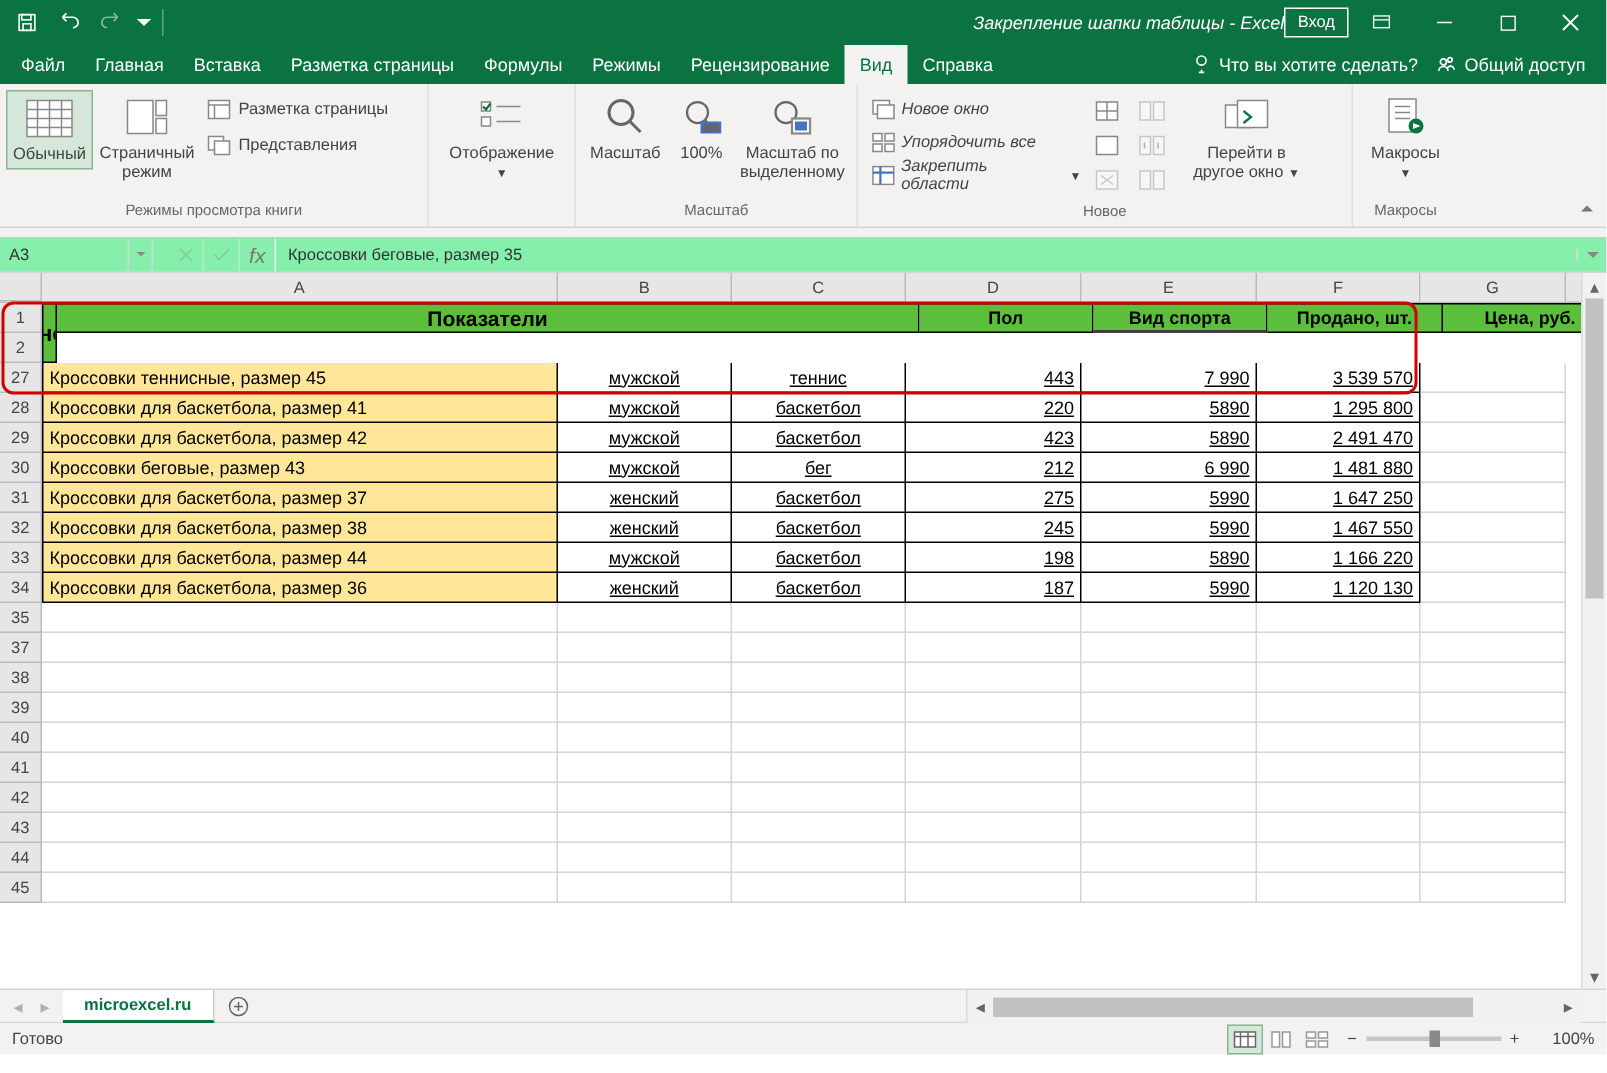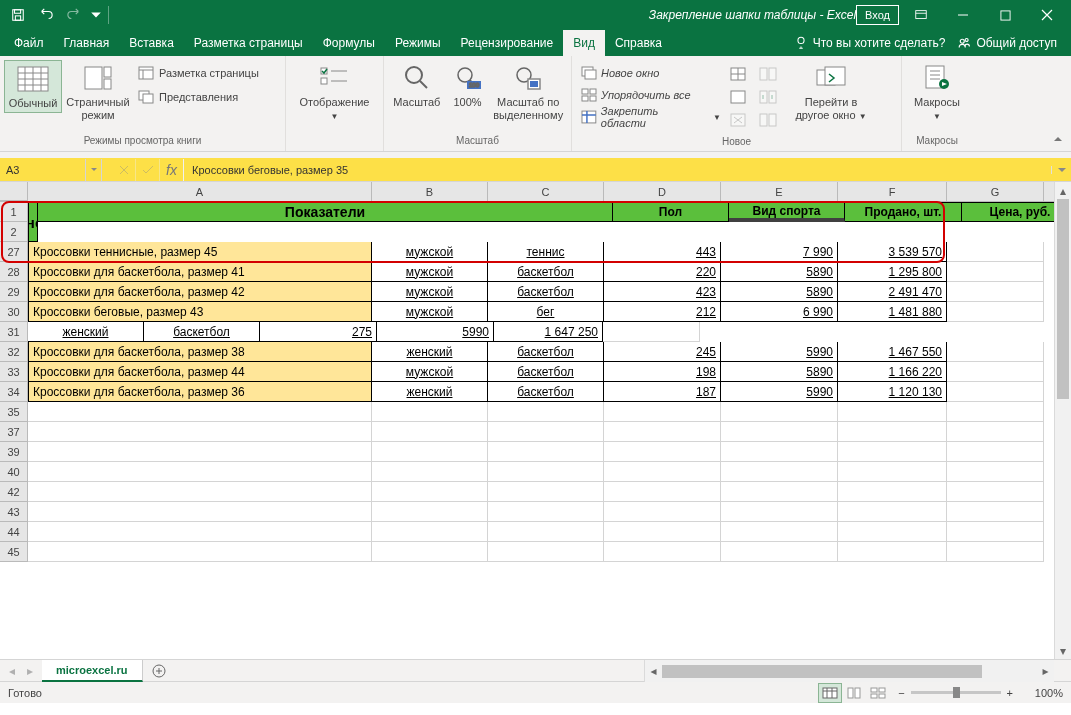--- a/index.html
+++ b/index.html
@@ -35,21 +35,21 @@
   .rbig.active { background: #d4e7d9; border: 1px solid #8bb594; }
   .rsmall { display: flex; flex-direction: column; gap: 2px; padding: 2px 4px; }
   .rsmall-item { display: flex; align-items: center; gap: 5px; font-size: 11px; color: #444; height: 22px; cursor: pointer; }
   .rsmall-icon { width: 16px; height: 16px; display: flex; align-items: center; justify-content: center; }
   .rvstack { display: flex; flex-direction: column; gap: 0px; padding: 2px; font-style: italic; }
   .rvstack-row { display: flex; align-items: center; gap: 4px; height: 22px; padding: 0 3px; font-size: 11px; color: #444; }
   .rvstack-icons { display: flex; gap: 4px; }
   .rvstack-icons .ri { width: 20px; height: 20px; display: flex; align-items: center; justify-content: center; border: 1px solid transparent; cursor: pointer; }
   
   
-  .namebox-row { height: 24px; display: flex; align-items: center; border-bottom: 1px solid #d5d5d5; background: #fde047; }
+  .namebox-row { height: 24px; display: flex; align-items: center; border-bottom: 1px solid #d5d5d5; background: #86efac; }
   .namebox { width: 86px; border-right: 1px solid #d5d5d5; height: 22px; display: flex; align-items: center; padding: 0 6px; font-size: 11px; color: #333; }
   .namebox-dd { width: 16px; display: flex; align-items: center; justify-content: center; border-right: 1px solid #d5d5d5; height: 22px; color: #999; }
   .fbar-btns { display: flex; }
   .fbar-btn { width: 24px; height: 22px; display: flex; align-items: center; justify-content: center; color: #999; border-right: 1px solid #f0f0f0; }
   .fbar-fx { font-style: italic; color: #777; font-size: 14px; }
   .fbar-input { flex: 1; padding: 0 8px; font-size: 11px; color: #333; }
   .fbar-expand { width: 20px; display: flex; align-items: center; justify-content: center; color: #999; border-left: 1px solid #e1dfdd; }
   
   
   .grid-area { position: relative; height: 477px; background: #fff; display: flex; }
@@ -455,21 +455,21 @@
           <div class="rh" style="height:20px" data-name="row-header-1">1</div>
           <div class="rh" style="height:20px" data-name="row-header-2">2</div>
         </div>
         <div class="cell col-A hdr-green center" style="height:40px;font-size:15px;border-left:1px solid #000;border-top:1px solid #000;border-bottom:1px solid #000;border-right:1px solid #000" data-name="header-name-merged">Наименование</div>
         <div style="display:flex;flex-direction:row">
           <div style="display:flex;height:20px">
             <div class="cell hdr-green center" style="width:575px;font-size:14px;border-top:1px solid #000;border-right:1px solid #000;border-bottom:1px solid #000" data-name="header-indicators-merged">Показатели</div>
           </div>
           <div style="display:flex;height:20px">
             <div class="cell col-B hdr-green center" style="border-right:1px solid #000;border-bottom:1px solid #000" data-name="subheader-gender">Пол</div>
-            <div class="cell col-C hdr-green center" style="border-right:1px solid #000;border-bottom:4px solid #404040" data-name="subheader-sport">Вид спорта</div>
+            <div class="cell col-C hdr-green center" style="border-right:1px solid #000;border-bottom:2px solid #404040" data-name="subheader-sport">Вид спорта</div>
             <div class="cell col-D hdr-green center" style="border-right:1px solid #000;border-bottom:1px solid #000" data-name="subheader-sold">Продано, шт.</div>
             <div class="cell col-E hdr-green center" style="border-right:1px solid #000;border-bottom:1px solid #000" data-name="subheader-price">Цена, руб.</div>
             <div class="cell col-F hdr-green center" style="border-right:1px solid #000;border-bottom:1px solid #000" data-name="subheader-total">Режимы</div>
           </div>
         </div>
         <div class="cell col-G" style="height:40px" data-name="cell-empty"></div>
       </div>
 
       <div id="data-rows-container">
           <div class="row" data-name="table-row">
@@ -507,20 +507,21 @@
             <div class="cell col-A data-name" data-name="cell-name">Кроссовки беговые, размер 43</div>
             <div class="cell col-B data-cell center" data-name="cell-gender">мужской</div>
             <div class="cell col-C data-cell center" data-name="cell-sport">бег</div>
             <div class="cell col-D data-cell right" data-name="cell-sold">212</div>
             <div class="cell col-E data-cell right" data-name="cell-price">6 990</div>
             <div class="cell col-F data-cell right" data-name="cell-total">1 481 880</div>
             <div class="cell col-G" data-name="cell-empty"></div>
           </div>
           <div class="row" data-name="table-row">
             <div class="rh" data-name="row-header">31</div>
+            <div class="cell col-A data-name" data-name="cell-name">Кроссовки для баскетбола, размер 37</div>
             <div class="cell col-B data-cell center" data-name="cell-gender">женский</div>
             <div class="cell col-C data-cell center" data-name="cell-sport">баскетбол</div>
             <div class="cell col-D data-cell right" data-name="cell-sold">275</div>
             <div class="cell col-E data-cell right" data-name="cell-price">5990</div>
             <div class="cell col-F data-cell right" data-name="cell-total">1 647 250</div>
             <div class="cell col-G" data-name="cell-empty"></div>
           </div>
           <div class="row" data-name="table-row">
             <div class="rh" data-name="row-header">32</div>
             <div class="cell col-A data-name" data-name="cell-name">Кроссовки для баскетбола, размер 38</div>
@@ -567,31 +568,51 @@
             <div class="rh" data-name="row-header">37</div>
             <div class="cell col-A" data-name="cell-empty"></div>
             <div class="cell col-B" data-name="cell-empty"></div>
             <div class="cell col-C" data-name="cell-empty"></div>
             <div class="cell col-D" data-name="cell-empty"></div>
             <div class="cell col-E" data-name="cell-empty"></div>
             <div class="cell col-F" data-name="cell-empty"></div>
             <div class="cell col-G" data-name="cell-empty"></div>
           </div>
           <div class="row" data-name="table-row">
+            <div class="rh" data-name="row-header">38</div>
+            <div class="cell col-A" data-name="cell-empty"></div>
+            <div class="cell col-B" data-name="cell-empty"></div>
+            <div class="cell col-C" data-name="cell-empty"></div>
+            <div class="cell col-D" data-name="cell-empty"></div>
+            <div class="cell col-E" data-name="cell-empty"></div>
+            <div class="cell col-F" data-name="cell-empty"></div>
+            <div class="cell col-G" data-name="cell-empty"></div>
+          </div>
+          <div class="row" data-name="table-row">
             <div class="rh" data-name="row-header">39</div>
             <div class="cell col-A" data-name="cell-empty"></div>
             <div class="cell col-B" data-name="cell-empty"></div>
             <div class="cell col-C" data-name="cell-empty"></div>
             <div class="cell col-D" data-name="cell-empty"></div>
             <div class="cell col-E" data-name="cell-empty"></div>
             <div class="cell col-F" data-name="cell-empty"></div>
             <div class="cell col-G" data-name="cell-empty"></div>
           </div>
           <div class="row" data-name="table-row">
             <div class="rh" data-name="row-header">40</div>
+            <div class="cell col-A" data-name="cell-empty"></div>
+            <div class="cell col-B" data-name="cell-empty"></div>
+            <div class="cell col-C" data-name="cell-empty"></div>
+            <div class="cell col-D" data-name="cell-empty"></div>
+            <div class="cell col-E" data-name="cell-empty"></div>
+            <div class="cell col-F" data-name="cell-empty"></div>
+            <div class="cell col-G" data-name="cell-empty"></div>
+          </div>
+          <div class="row" data-name="table-row">
+            <div class="rh" data-name="row-header">41</div>
             <div class="cell col-A" data-name="cell-empty"></div>
             <div class="cell col-B" data-name="cell-empty"></div>
             <div class="cell col-C" data-name="cell-empty"></div>
             <div class="cell col-D" data-name="cell-empty"></div>
             <div class="cell col-E" data-name="cell-empty"></div>
             <div class="cell col-F" data-name="cell-empty"></div>
             <div class="cell col-G" data-name="cell-empty"></div>
           </div>
           <div class="row" data-name="table-row">
             <div class="rh" data-name="row-header">42</div>

